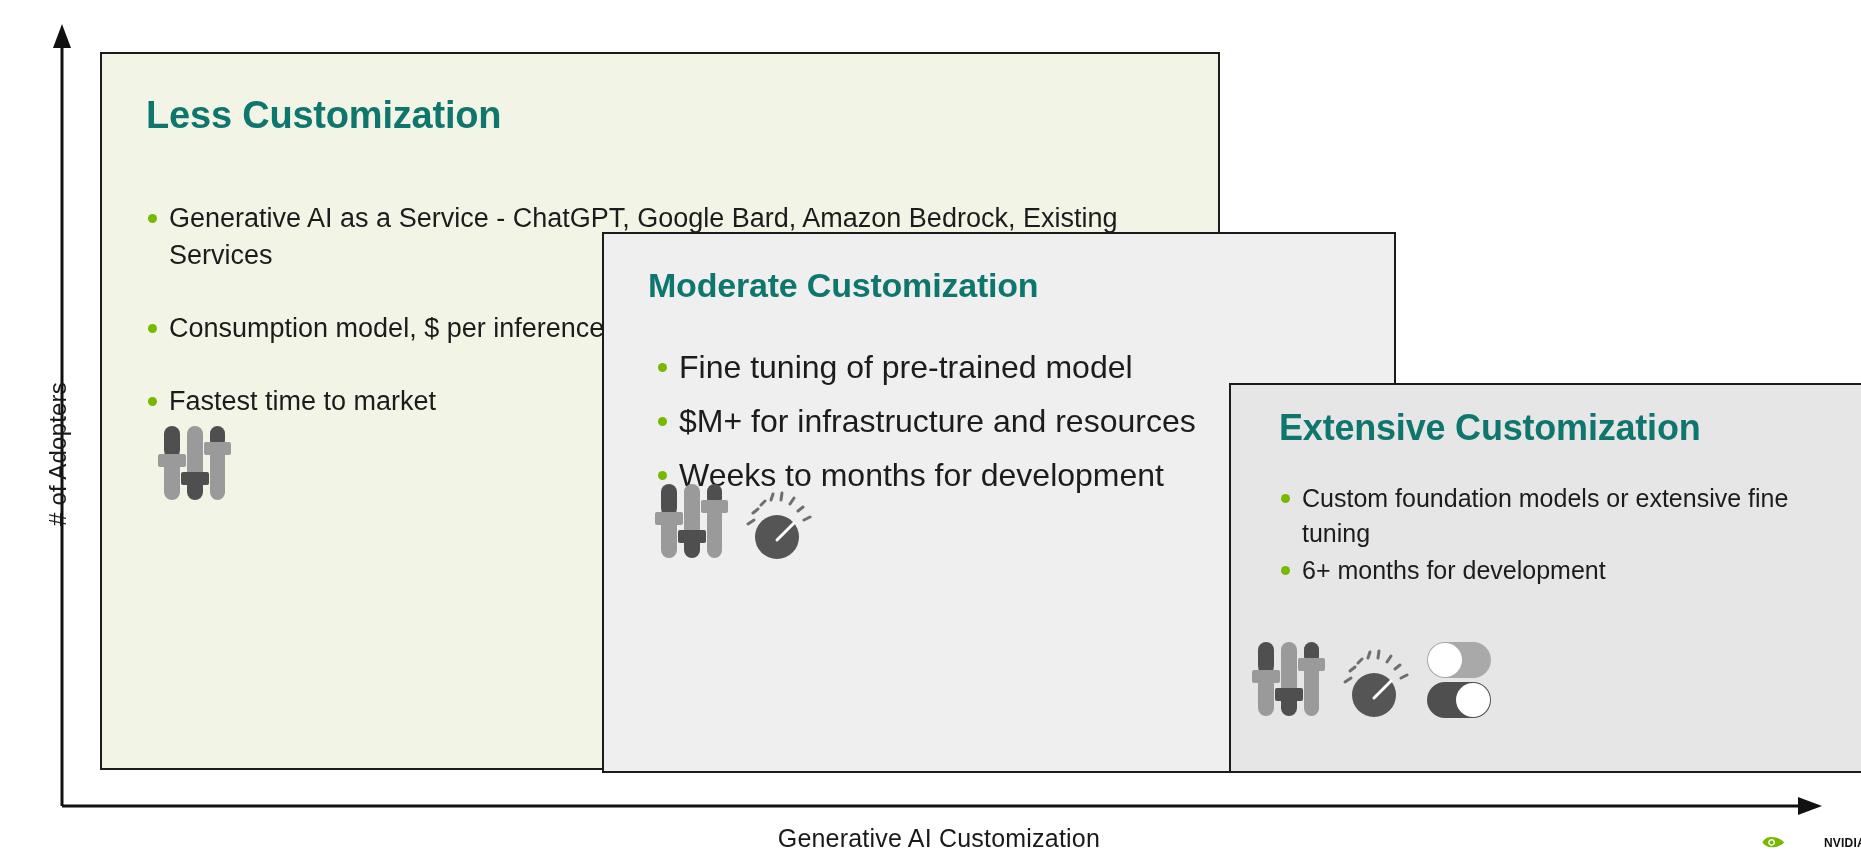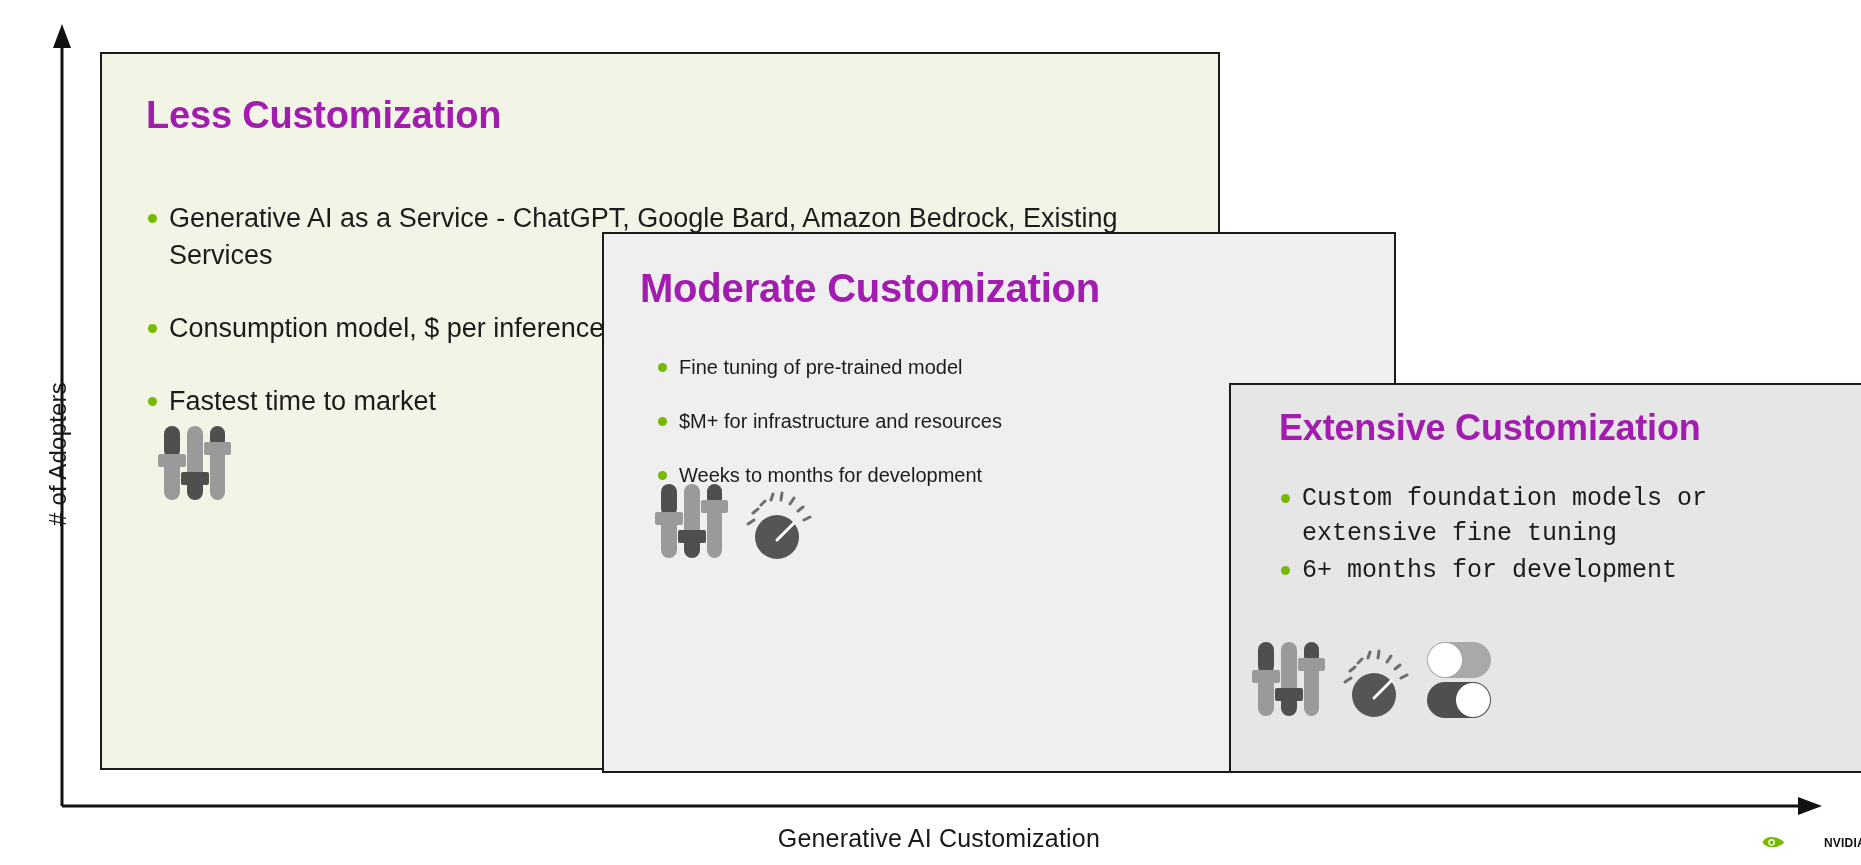--- a/index.html
+++ b/index.html
@@ -47,21 +47,21 @@
   
   .card {
     position: absolute;
     box-sizing: border-box;
     border: 2px solid #1b1b1b;
     padding: 0;
   }
   .card-title {
     position: absolute;
     font-weight: 600;
-    color: #a21caf;
+    color: #0f766e;
     letter-spacing: -0.2px;
     white-space: nowrap;
   }
   ul.bullets {
     position: absolute;
     list-style: none;
     margin: 0;
     padding: 0;
   }
   ul.bullets li {
@@ -89,34 +89,34 @@
   #card-less ul.bullets { left: 44px; top: 146px; width: 1020px; font-size: 27px; line-height: 37px; }
   #card-less ul.bullets li { margin-bottom: 36px; }
   #card-less ul.bullets li::before { top: 14px; }
 
   
   #card-moderate {
     left: 602px; top: 232px;
     width: 794px; height: 541px;
     background: #efefef;
   }
-  #card-moderate .card-title { left: 36px; top: 32px; font-size: 40px; }
-  #card-moderate ul.bullets { left: 52px; top: 116px; width: 710px; font-size: 20px; line-height: 35px; }
+  #card-moderate .card-title { left: 44px; top: 32px; font-size: 34px; }
+  #card-moderate ul.bullets { left: 52px; top: 116px; width: 710px; font-size: 32px; line-height: 35px; }
   #card-moderate ul.bullets li { margin-bottom: 19px; }
   #card-moderate ul.bullets li::before { top: 13px; }
 
   
   #card-extensive {
     left: 1193px; top: 383px;
     width: 641px; height: 390px;
     background: #e6e6e6;
     margin-left: 36px;
   }
   #card-extensive .card-title { left: 48px; top: 22px; font-size: 36px; }
-  #card-extensive ul.bullets { left: 48px; top: 96px; width: 570px; font-size: 25px; line-height: 35px; font-family: Liberation Mono, monospace; }
+  #card-extensive ul.bullets { left: 48px; top: 96px; width: 570px; font-size: 25px; line-height: 35px; }
   #card-extensive ul.bullets li { margin-bottom: 2px; }
   #card-extensive ul.bullets li::before { top: 13px; }
 
   
   .icon-row { position: absolute; display: flex; align-items: flex-end; gap: 14px; }
   #icons-less      { left: 158px; top: 424px; }
   #icons-moderate  { left: 655px; top: 482px; }
   #icons-extensive { left: 1252px; top: 640px; }
 
   .icon-svg { display: block; }

